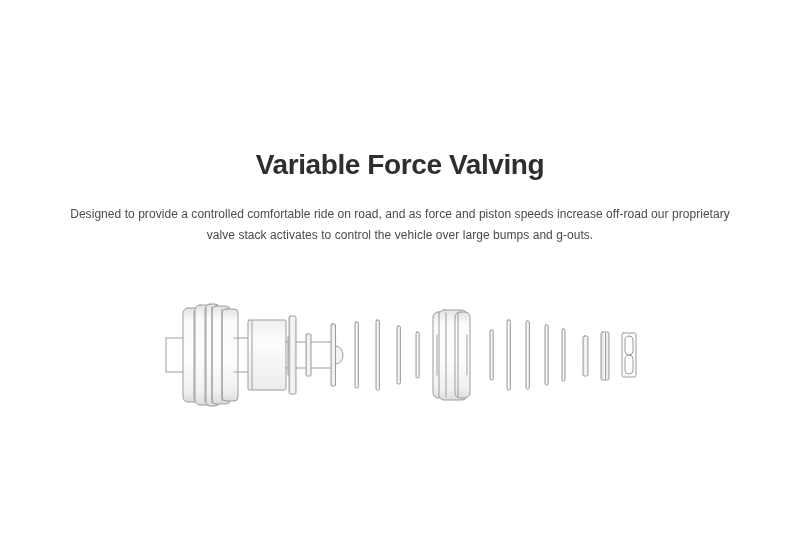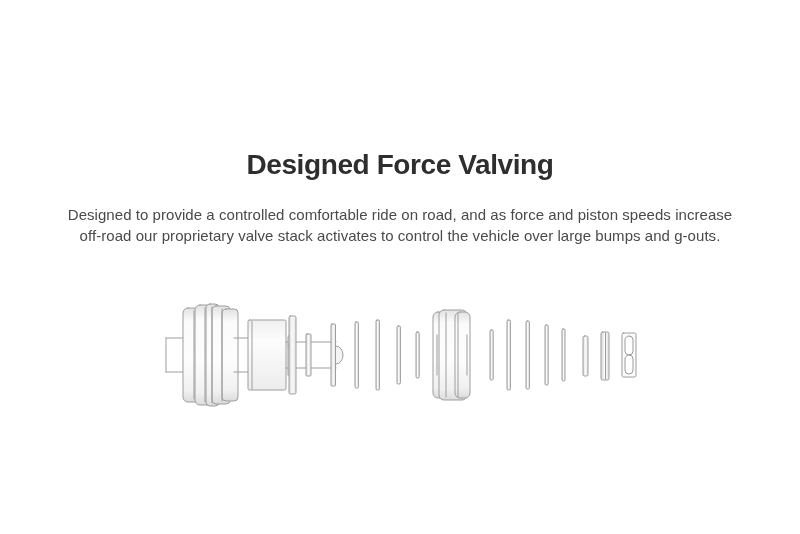--- a/index.html
+++ b/index.html
@@ -41,21 +41,21 @@
     font-weight: 700;
     letter-spacing: -0.4px;
     line-height: 34px;
     color: #2e2e2e;
   }
 
   .page-subtitle {
     margin: 22px auto 0 auto;
     width: 690px;
     font-family: "Liberation Sans", sans-serif;
-    font-size: 15px;
+    font-size: 12px;
     font-weight: 400;
     line-height: 21px;
     letter-spacing: 0.05px;
     color: #4a4a4a;
   }
 
   
   .diagram-wrap {
     position: absolute;
     top: 280px;
@@ -68,21 +68,21 @@
     width: 800px;
     height: 150px;
   }
 </style>
 </head>
 <body>
 
 <div class="page">
 
   <div class="text-block">
-    <h1 class="page-title">Designed Force Valving</h1>
+    <h1 class="page-title">Variable Force Valving</h1>
     <p class="page-subtitle">Designed to provide a controlled comfortable ride on road, and as force and piston speeds increase off-road our proprietary valve stack activates to control the vehicle over large bumps and g-outs.</p>
   </div>
 
   <div class="diagram-wrap">
     <svg class="diagram-svg" viewBox="0 0 800 150" xmlns="http://www.w3.org/2000/svg">
 
       <defs>
         <linearGradient id="barrelGrad" x1="0" y1="0" x2="0" y2="1">
           <stop offset="0%" stop-color="#e2e2e2"></stop>
           <stop offset="14%" stop-color="#fbfbfb"></stop>

